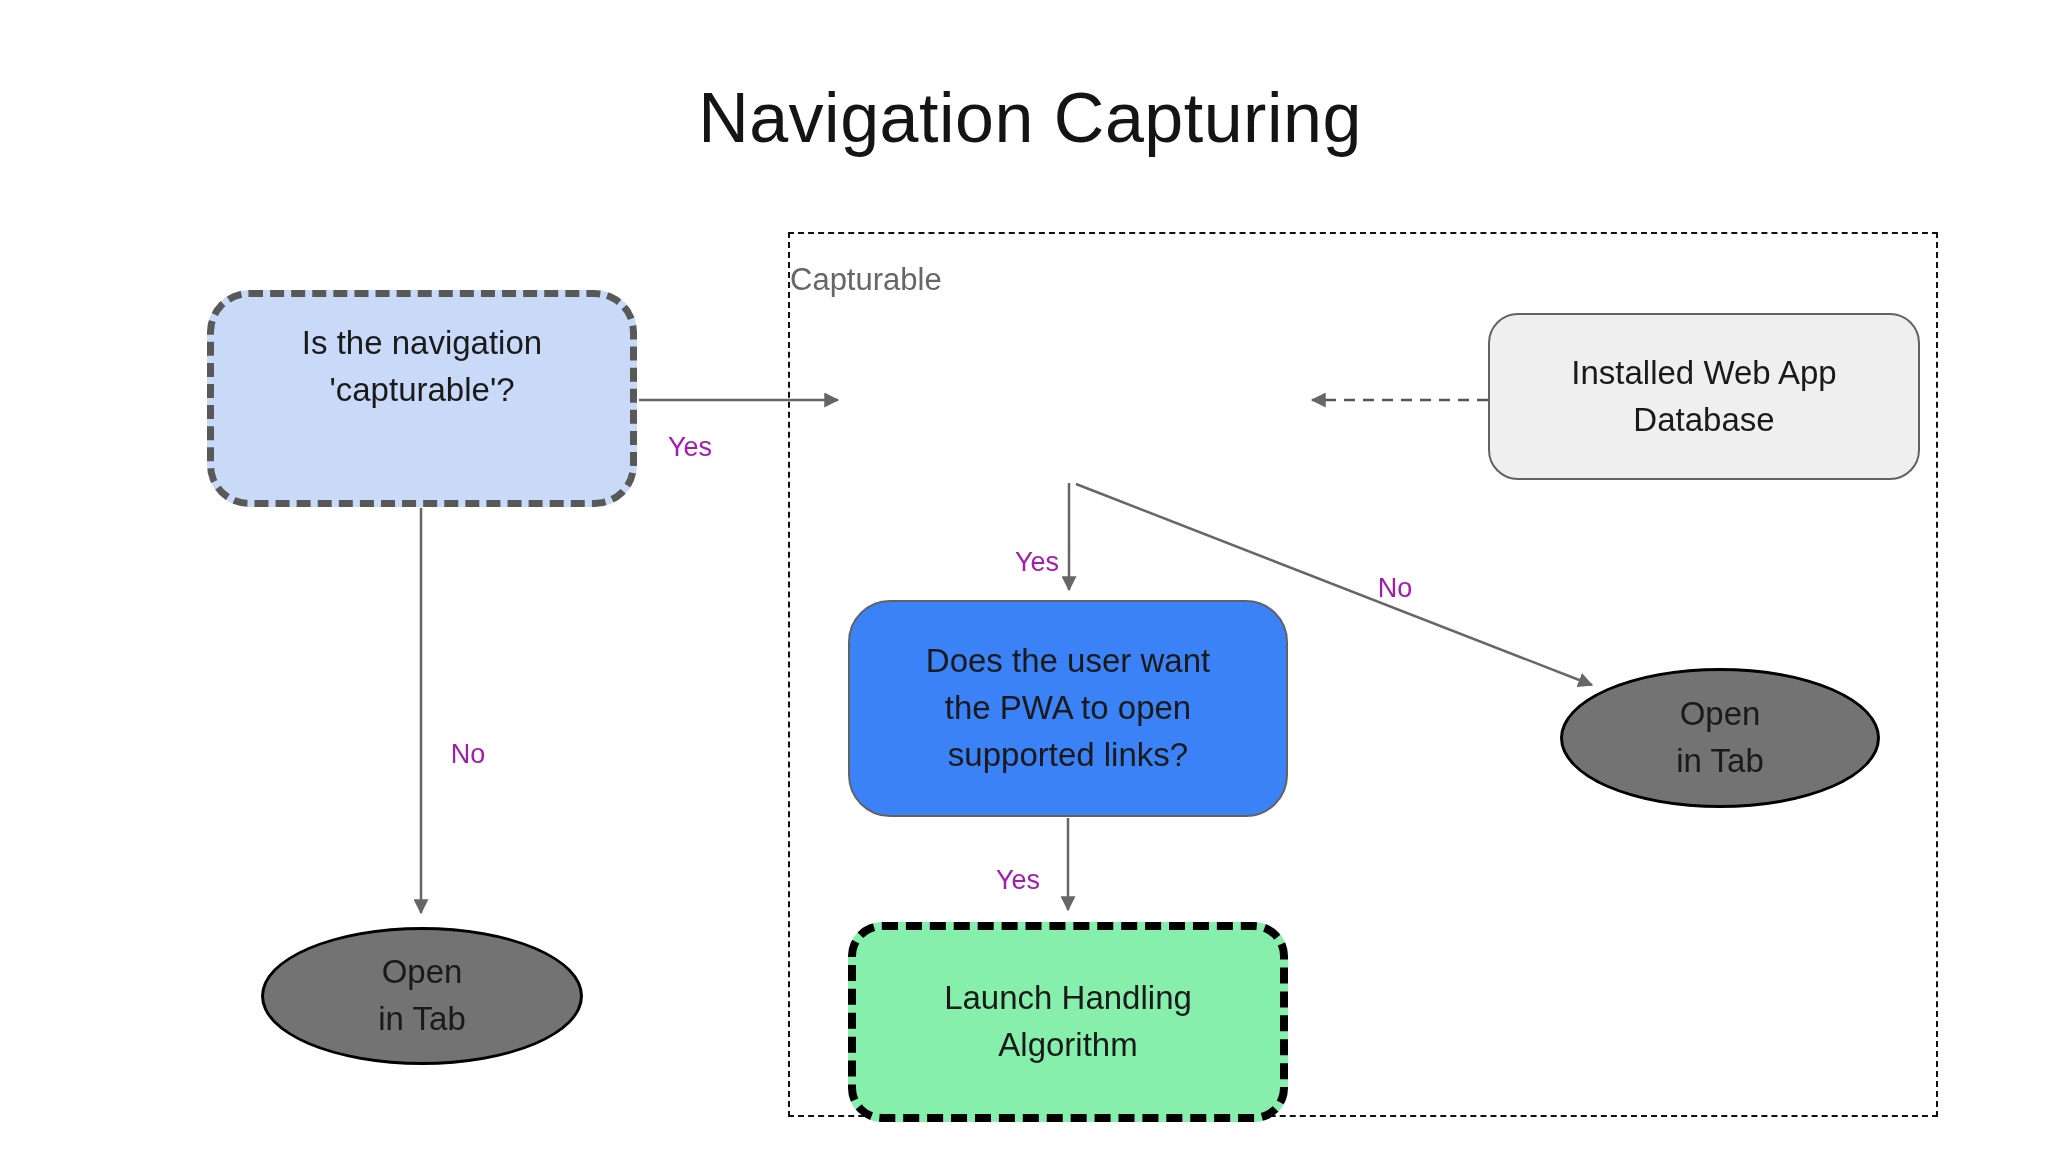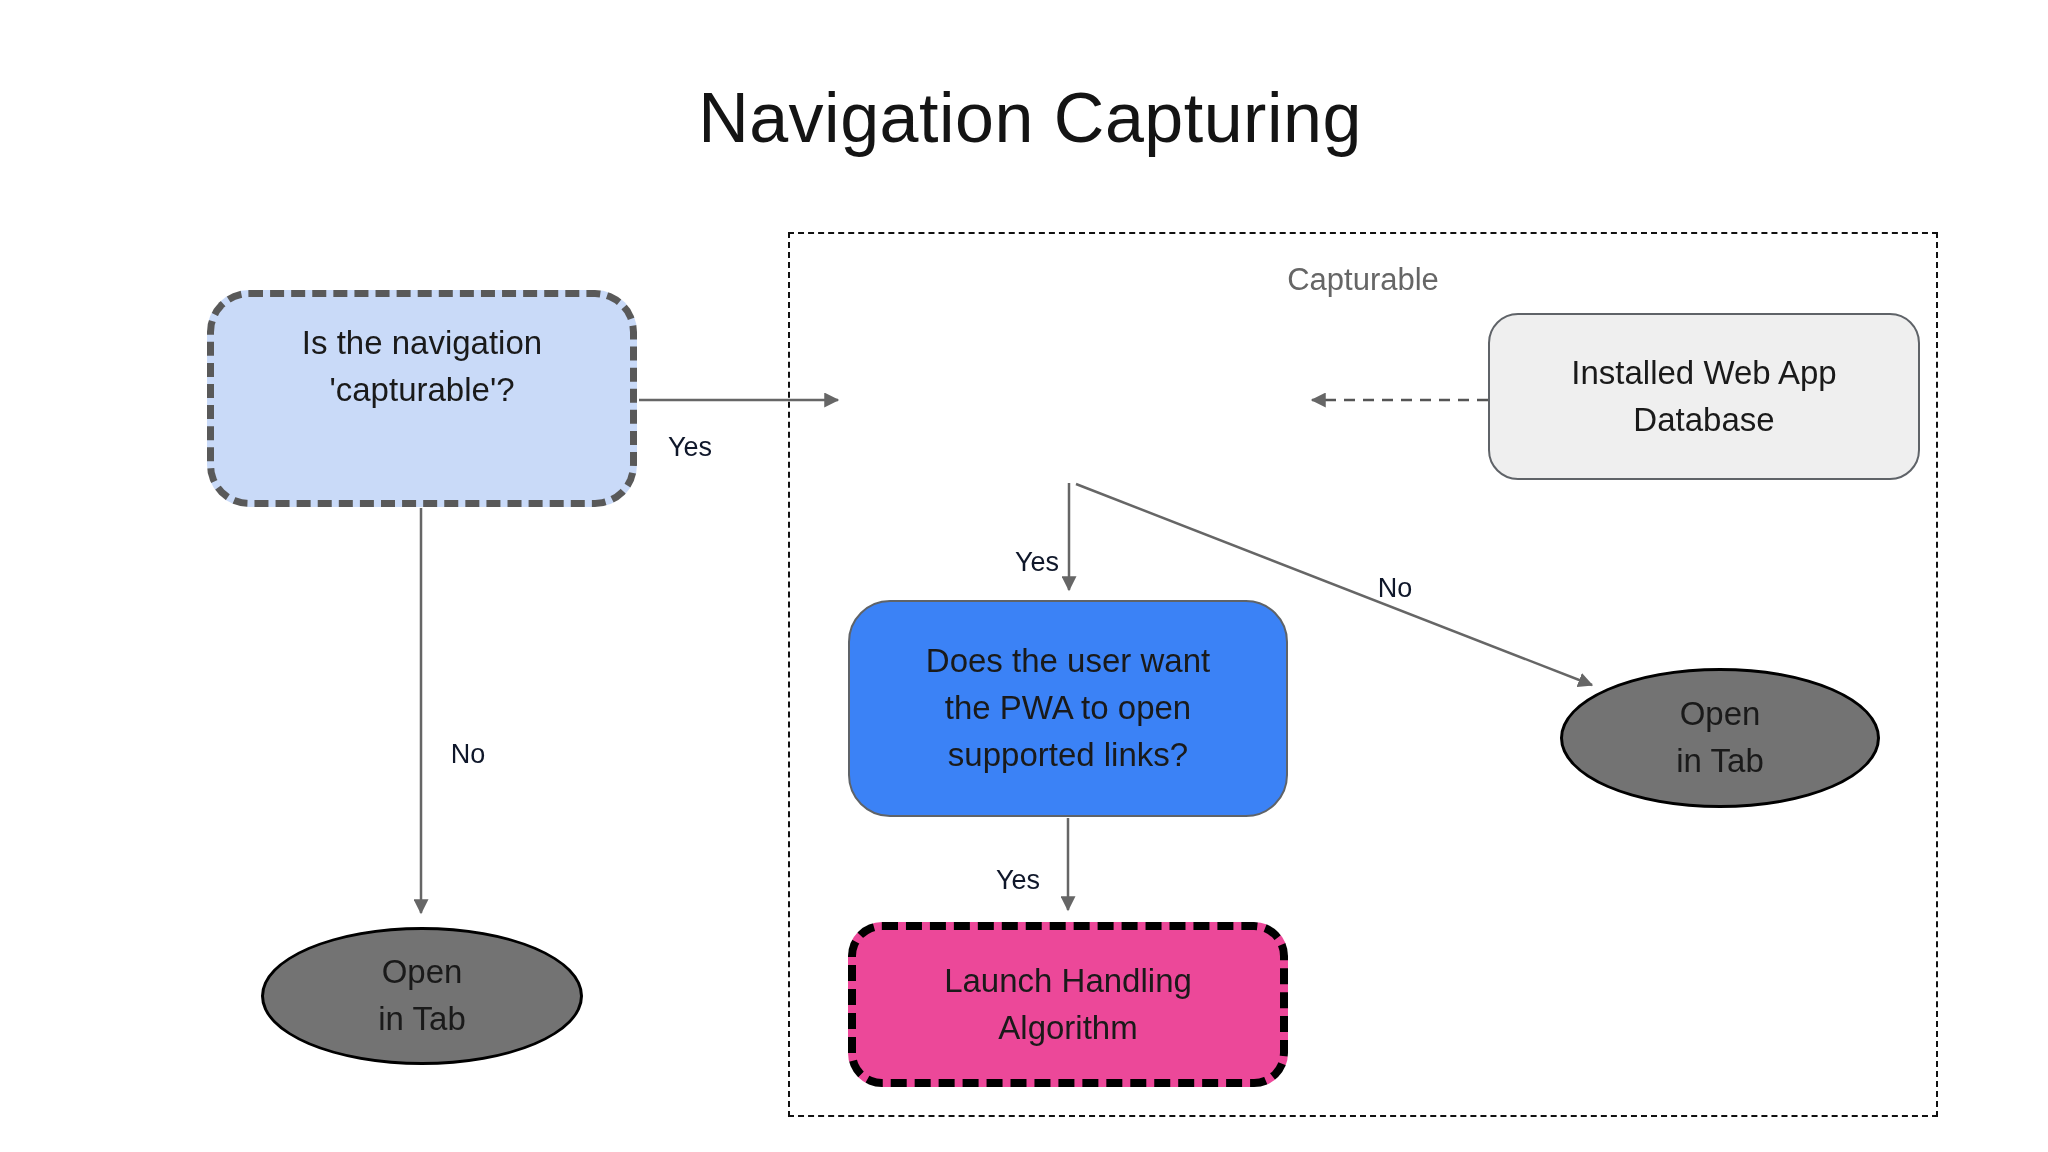--- a/index.html
+++ b/index.html
@@ -43,21 +43,21 @@
     width: 1150px;
     height: 885px;
     border: 2px dashed #111111;
     box-sizing: border-box;
   }
   .group-label {
     position: absolute;
     left: 0;
     top: 28px;
     width: 100%;
-    text-align: center;
+    text-align: left;
     font-size: 31px;
     color: #666666;
     white-space: pre-line;
   }
   .node {
     position: absolute;
     display: flex;
     align-items: center;
     justify-content: center;
     text-align: center;
@@ -101,22 +101,22 @@
     width: 440px;
     height: 217px;
     background: #3b82f6;
     border: 2px solid #5f6368;
     border-radius: 42px;
   }
   .node-launch {
     left: 848px;
     top: 922px;
     width: 440px;
-    height: 165px;
-    background: #ec4899;
+    height: 200px;
+    background: #86efac;
     border: 8px dashed #000000;
     border-radius: 34px;
   }
   .ellipse {
     border-radius: 50%;
     background: #737373;
     border: 3px solid #000000;
   }
   .ellipse-left {
     left: 261px;
@@ -127,21 +127,21 @@
   .ellipse-right {
     left: 1560px;
     top: 668px;
     width: 320px;
     height: 140px;
   }
   .edge-label {
     position: absolute;
     transform: translate(-50%, -50%);
     font-size: 27px;
-    color: #0f172a;
+    color: #a21caf;
     white-space: pre-line;
   }
   .lbl-nav-yes  { left: 690px;  top: 447px; }
   .lbl-nav-no   { left: 468px;  top: 754px; }
   .lbl-url-yes  { left: 1037px; top: 562px; }
   .lbl-url-no   { left: 1395px; top: 588px; }
   .lbl-links-yes{ left: 1018px; top: 880px; }
 </style>
 </head>
 <body>

